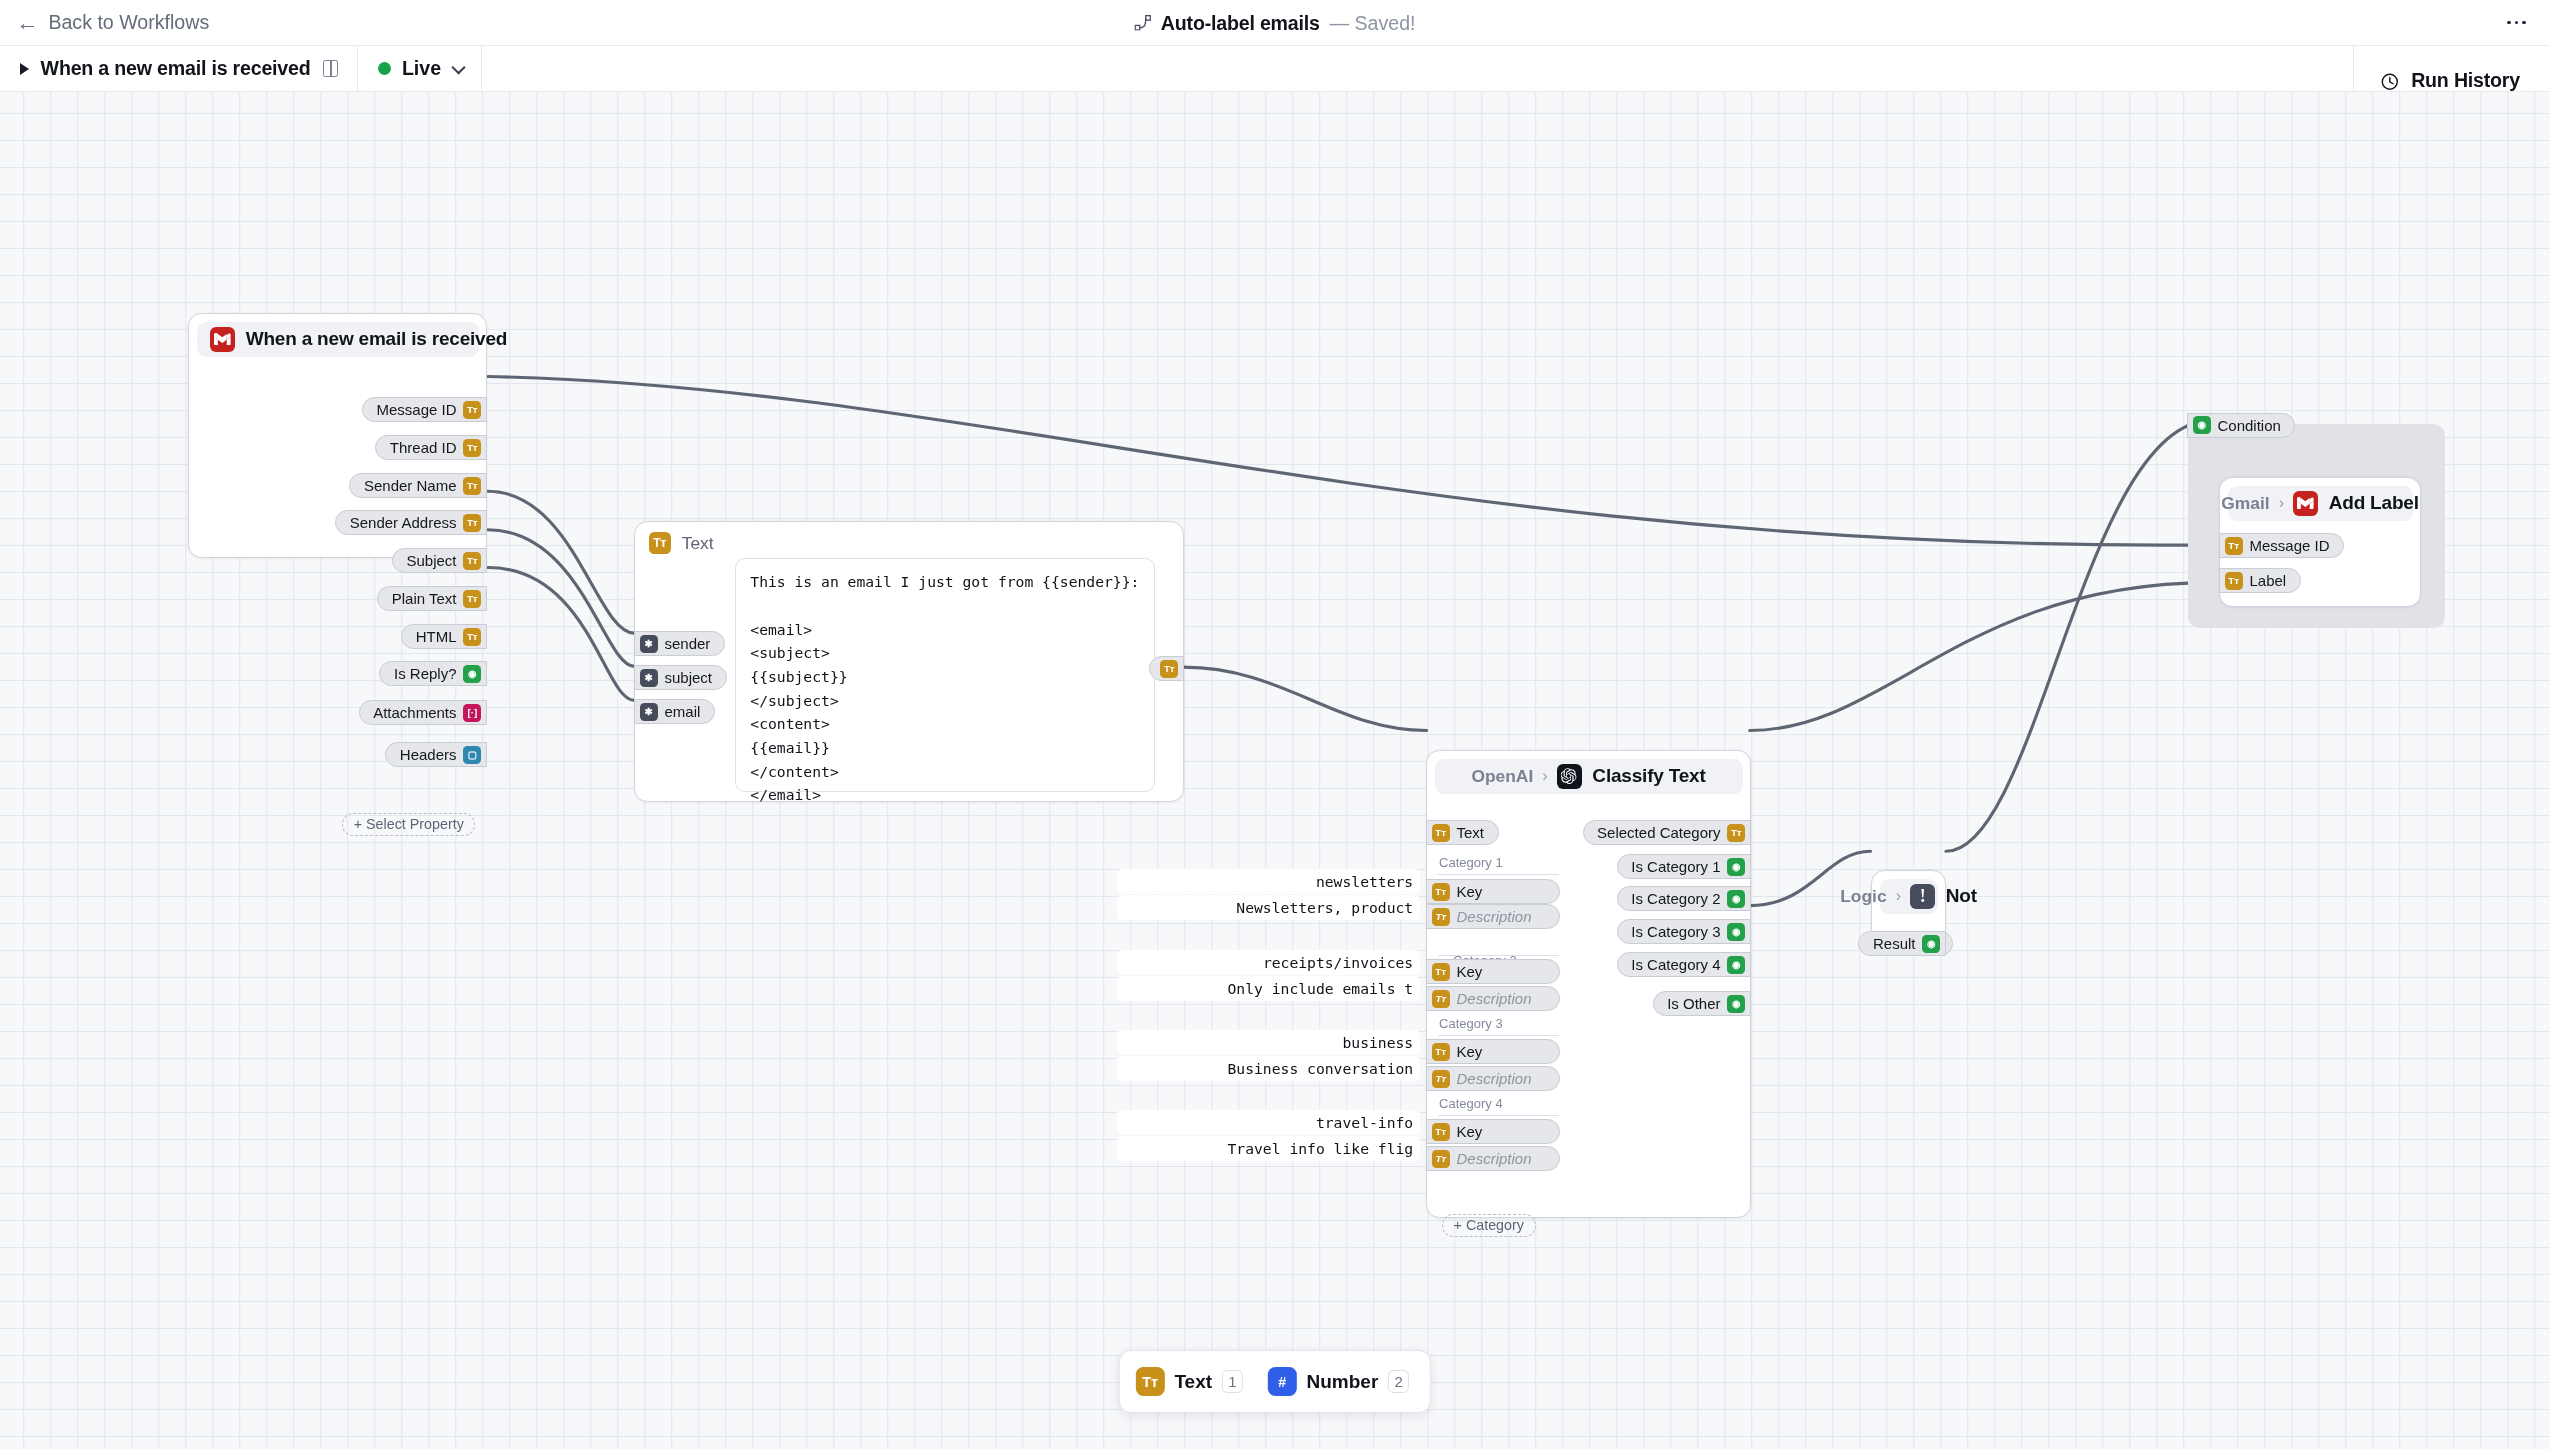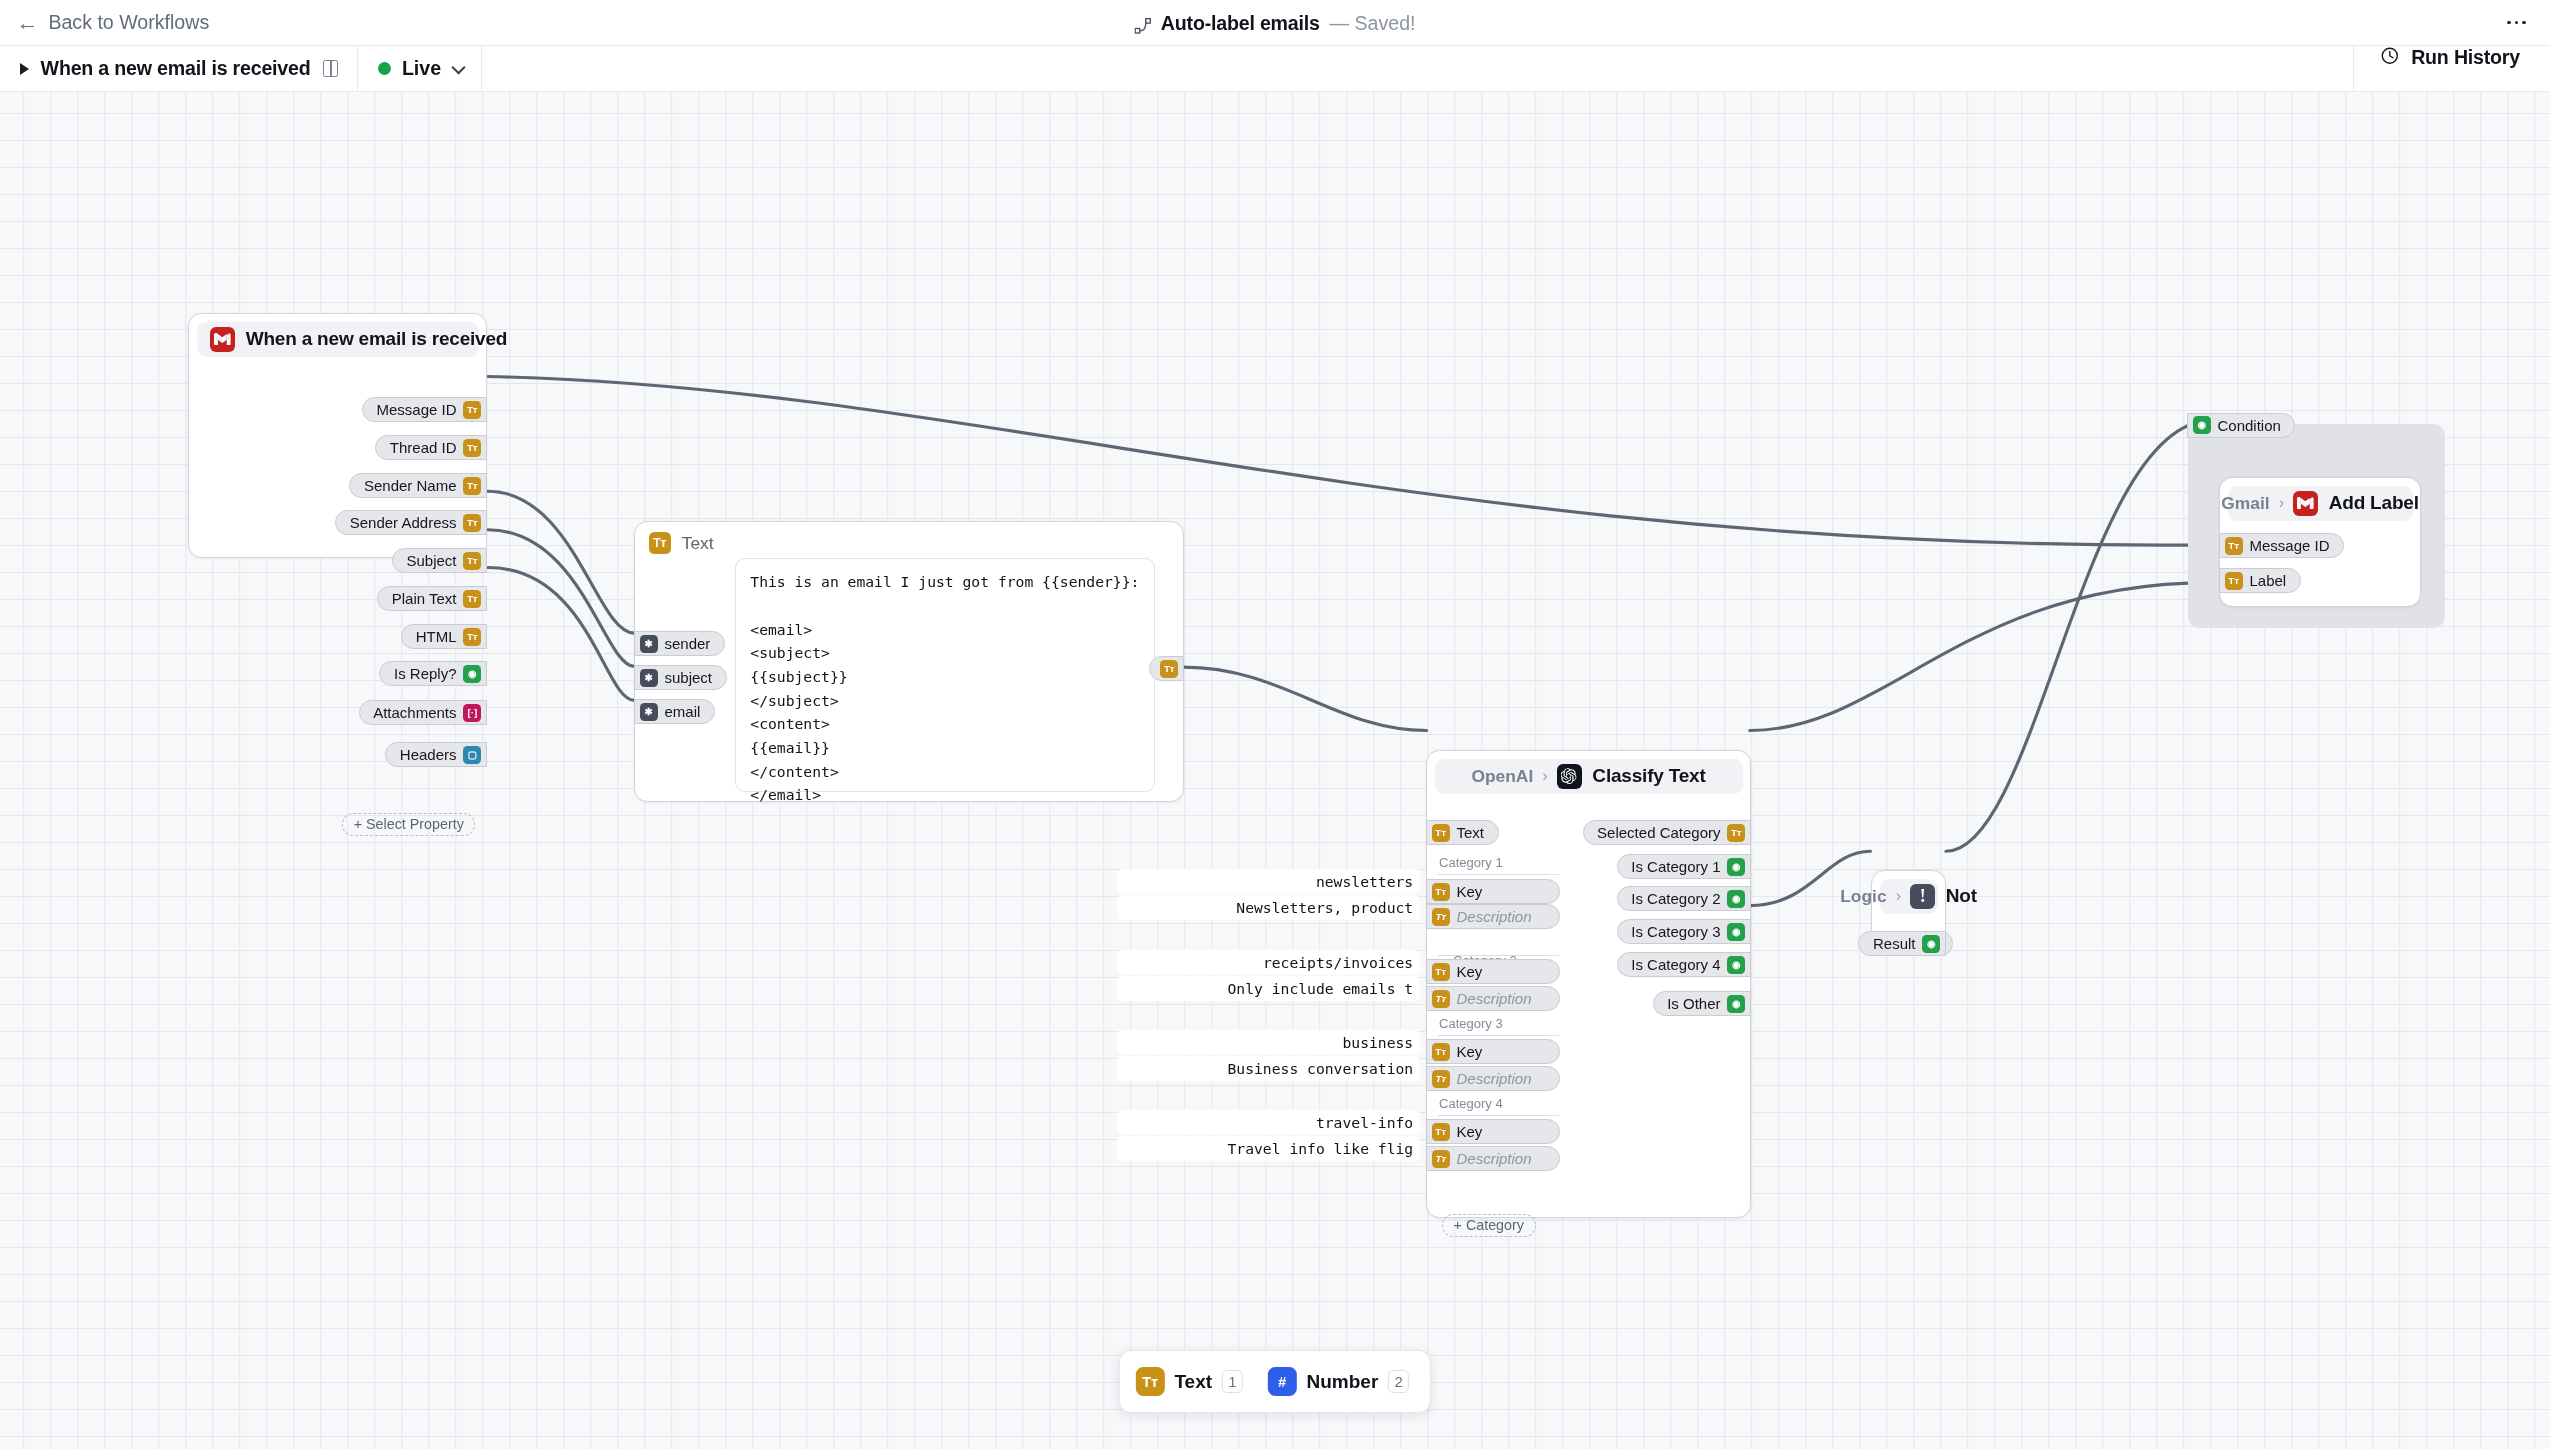--- a/index.html
+++ b/index.html
@@ -21,21 +21,21 @@
   .back-link {
     display: flex; align-items: center; gap: 9.8px;
     margin-left: 16.6px;
     color: #636b7a; font-size: 19.6px; font-weight: 400;
     cursor: pointer;
   }
   .back-arrow { font-size: 22px; line-height: 1; color: #636b7a; display:block; }
   .doc-title-wrap {
     position: absolute; left: 50%; top: 50%;
     transform: translate(-50%, -50%);
-    display: flex; align-items: flex-end; gap: 9.8px;
+    display: flex; align-items: center; gap: 9.8px;
     white-space: nowrap;
   }
   .wf-glyph { width: 16.6px; height: 16.6px; display:block; }
   .doc-title { font-size: 19.6px; font-weight: 700; color: #12141c; letter-spacing: -0.2px; }
   .doc-saved { font-size: 19.6px; font-weight: 400; color: #8d94a3; }
   .topbar-menu {
     position: absolute; right: 18px; top: 50%;
     transform: translateY(-50%);
     display:flex; gap:3.8px; cursor: pointer; padding: 6px;
   }
@@ -65,21 +65,21 @@
   }
   .sb-trigger-label { font-size: 19.6px; font-weight: 600; color: #12141c; letter-spacing: -0.2px; }
   .panel-icon { width:15px;height:16.6px;border:1.5px solid #7b8292;border-radius:2.3px;position:relative;display:block; }
   .panel-icon:after { content:""; position:absolute; left:6.8px; top:-1.5px; bottom:-1.5px; width:1.5px; background:#7b8292; }
   .live-dot { width:13.6px; height:13.6px; border-radius:50%; background:#16a34a; display:block; }
   .live-label { font-size:19.6px; font-weight:600; color:#12141c; }
   .chev { width:9.8px;height:9.8px; border-right:2px solid #3a4050; border-bottom:2px solid #3a4050;
           transform: rotate(45deg) translateY(-2.3px); display:block; }
   .runhist {
     position:absolute; right:0; top:0; height:46px;
-    display:flex; align-items:flex-start; gap:12px;
+    display:flex; align-items:flex-end; gap:12px;
     padding: 0 30px 0 26px;
     border-left:0.8px solid #e9eaee;
     cursor:pointer;
   }
   .runhist-label { font-size:19.6px; font-weight:600; color:#12141c; letter-spacing:-0.2px; }
 
   
   .canvas {
     position:absolute; top:92px; left:0;
     width:2550px; height:1357px;

